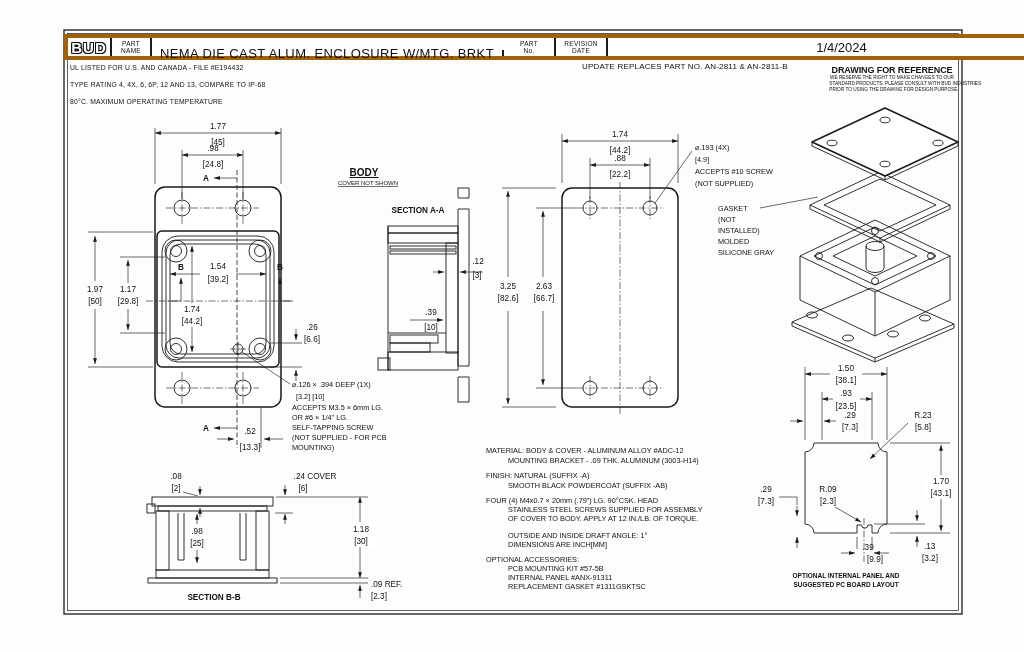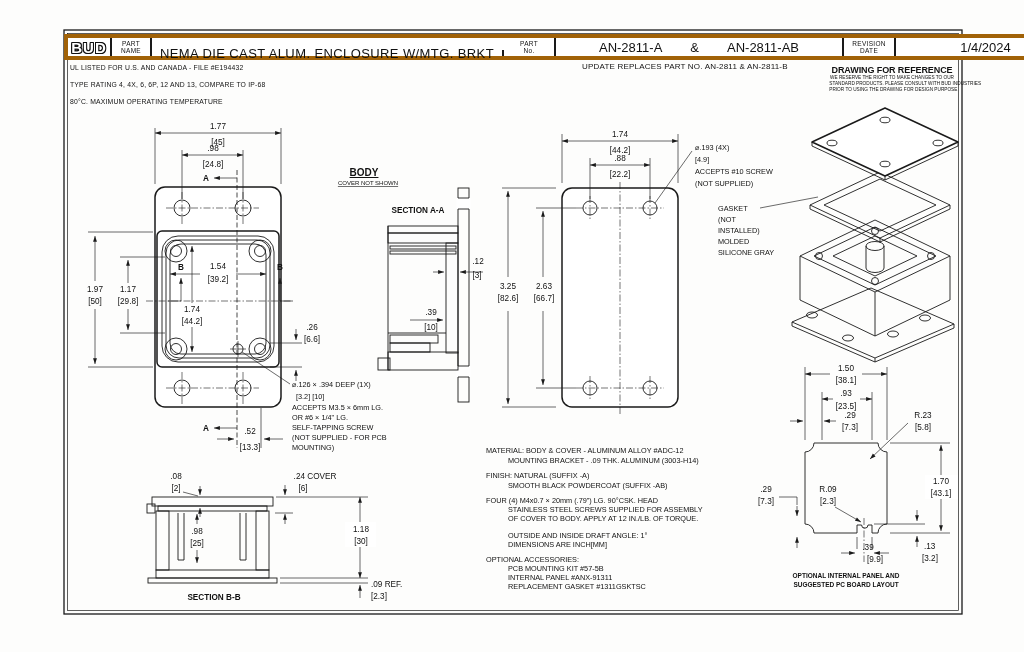--- a/index.html
+++ b/index.html
@@ -412,25 +412,20 @@
     <div class="cell c-logo">BUD</div>
     <div class="cell c-pnl lbl">
       <span>PART</span>
       <span>NAME</span>
     </div>
     <div class="cell c-title">NEMA DIE CAST ALUM. ENCLOSURE W/MTG. BRKT</div>
     <div class="cell c-nol lbl">
       <span>PART</span>
       <span>No.</span>
     </div>
-    <div class="cell c-no">
-      <span>AN-2811-A</span>
-      <span>&amp;</span>
-      <span>AN-2811-AB</span>
-    </div>
     <div class="cell c-revl lbl">
       <span>REVISION</span>
       <span>DATE</span>
     </div>
     <div class="cell c-date">1/4/2024</div>
   </div>
 
   <div class="note" style="left:70px;top:64px;">UL LISTED FOR U.S. AND CANADA - FILE #E194432</div>
   <div class="note" style="left:70px;top:81px;">TYPE RATING 4, 4X, 6, 6P, 12 AND 13, COMPARE TO IP-68</div>
   <div class="note" style="left:70px;top:98px;">80°C. MAXIMUM OPERATING TEMPERATURE</div>

